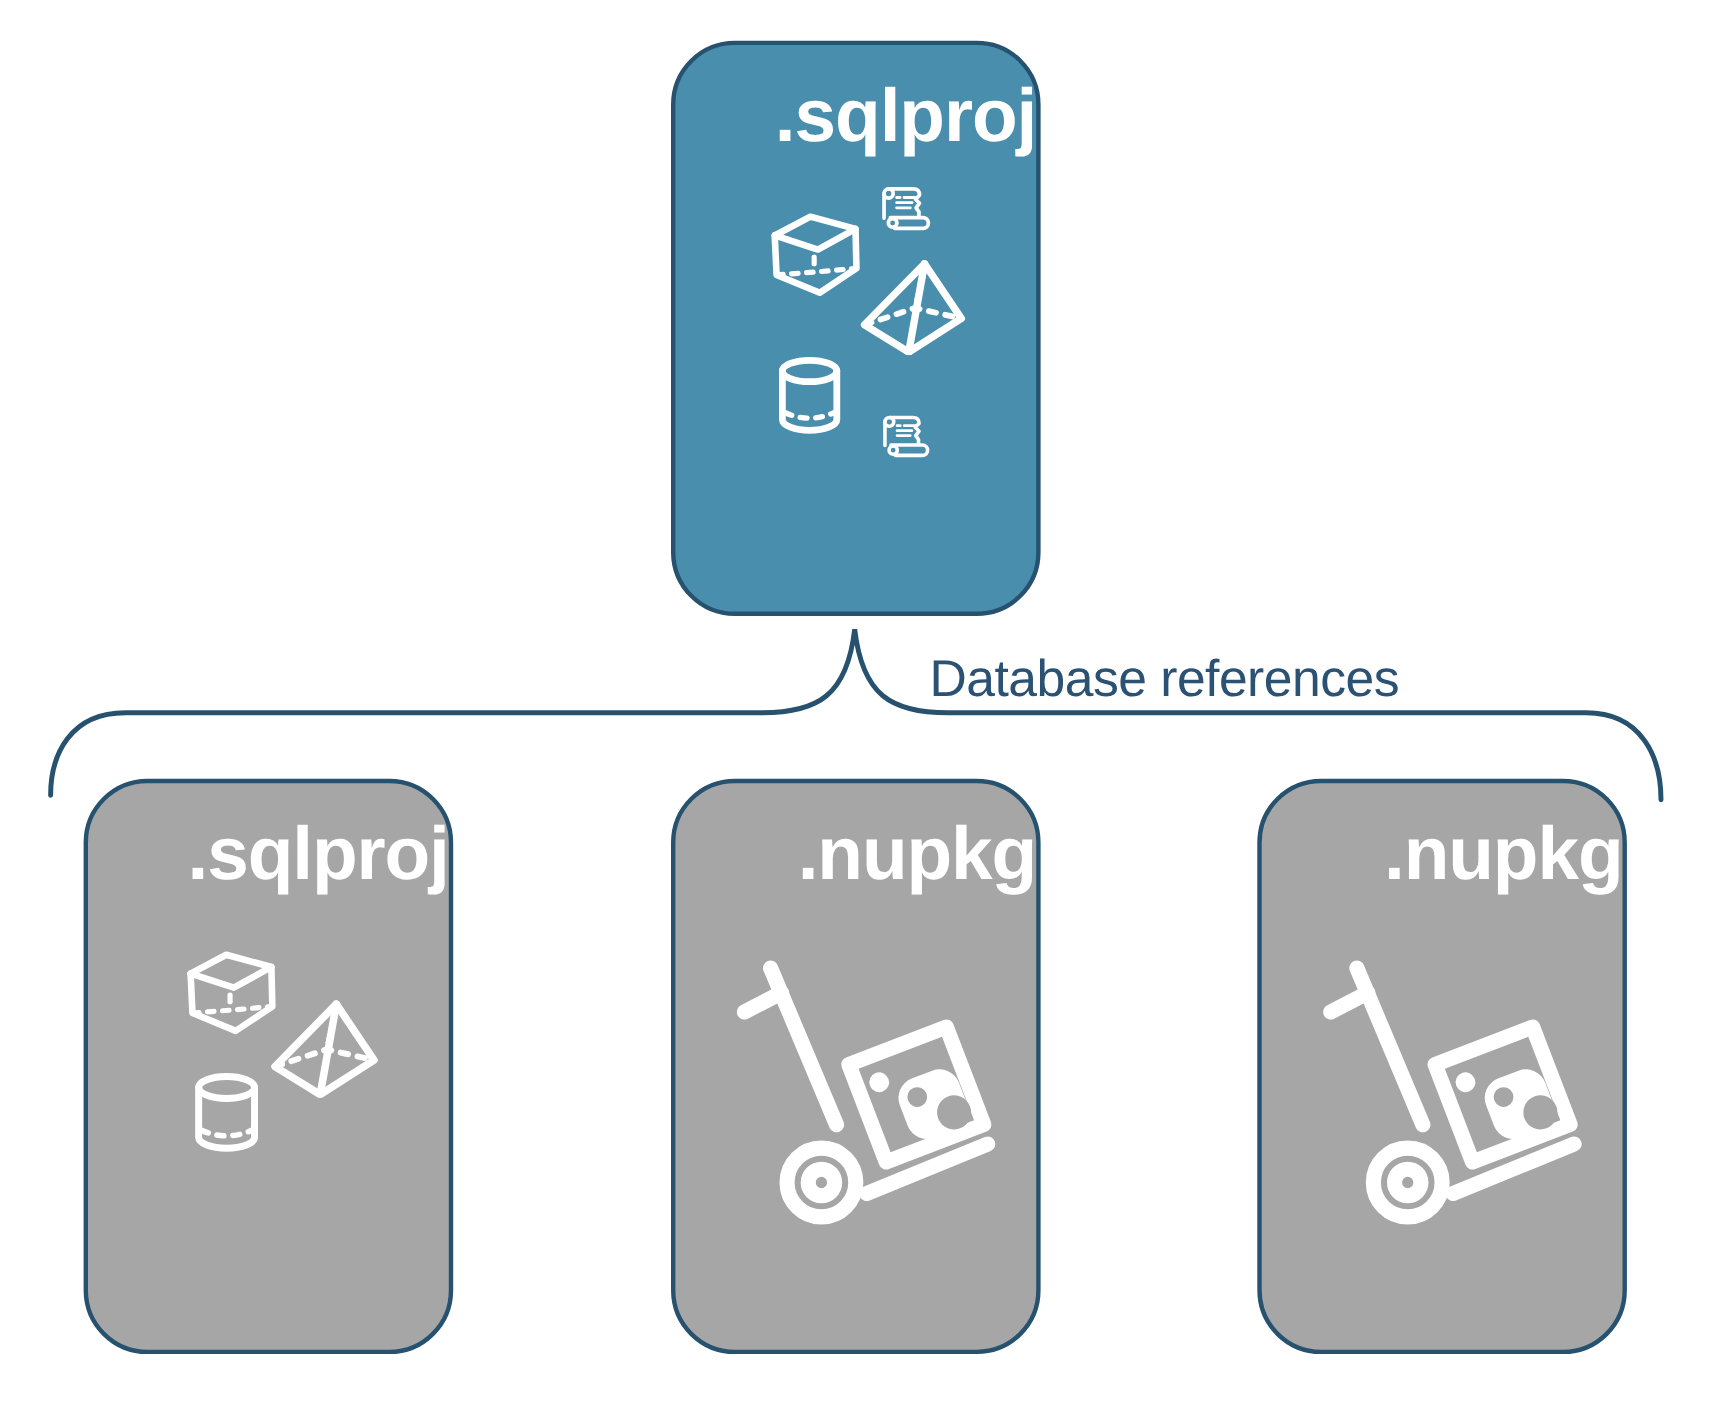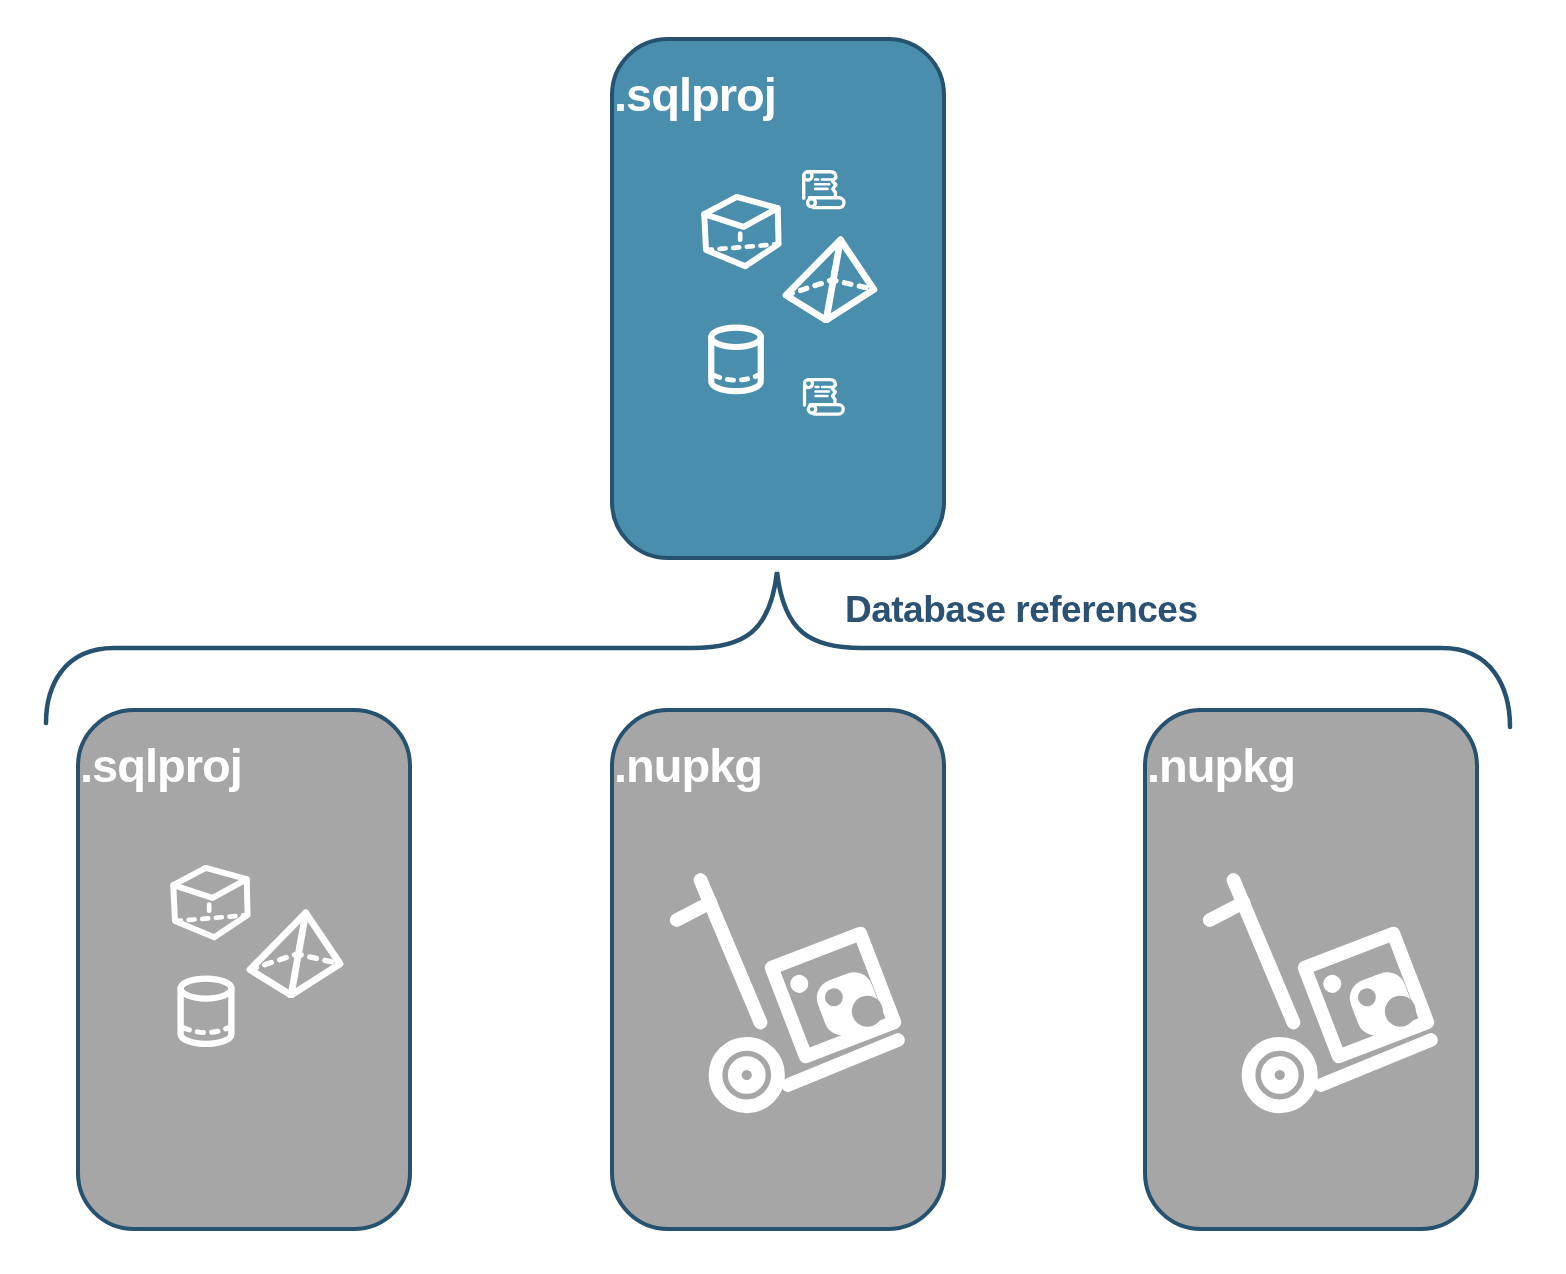--- a/index.html
+++ b/index.html
@@ -9,28 +9,28 @@
   }
   .connector-svg{position:absolute;left:0;top:0;width:1566px;height:1274px;}
   .connector-svg path{stroke:var(--outline-navy);stroke-width:4.5;fill:none;stroke-linecap:round;}
   .node{
     position:absolute;width:336px;height:523px;box-sizing:border-box;
     border:4.5px solid var(--outline-navy);border-radius:58px;
   }
   .node.blue{background:var(--node-blue);}
   .node.gray{background:var(--node-gray);}
   .node-title{
-    margin-top:30px;text-align:left;line-height:1;
-    font-size:47px;font-weight:800;color:var(--icon-white);
+    margin-top:30px;text-align:right;line-height:1;
+    font-size:68px;font-weight:800;color:var(--icon-white);
     letter-spacing:-1px;
   }
   .icon{position:absolute;}
   .connector-label{
     position:absolute;left:845px;top:589px;
-    font-size:37px;font-weight:700;letter-spacing:-0.5px;
+    font-size:47px;font-weight:400;letter-spacing:-0.5px;
     color:var(--label-navy);white-space:nowrap;
   }
   .stroke{fill:none;stroke:var(--icon-white);stroke-linecap:round;stroke-linejoin:round;}
 </style>
 </head>
 <body>
 
 <svg width="0" height="0" style="position:absolute" aria-hidden="true">
   <defs>
     <symbol id="sym-cube" viewBox="0 0 100 96">

